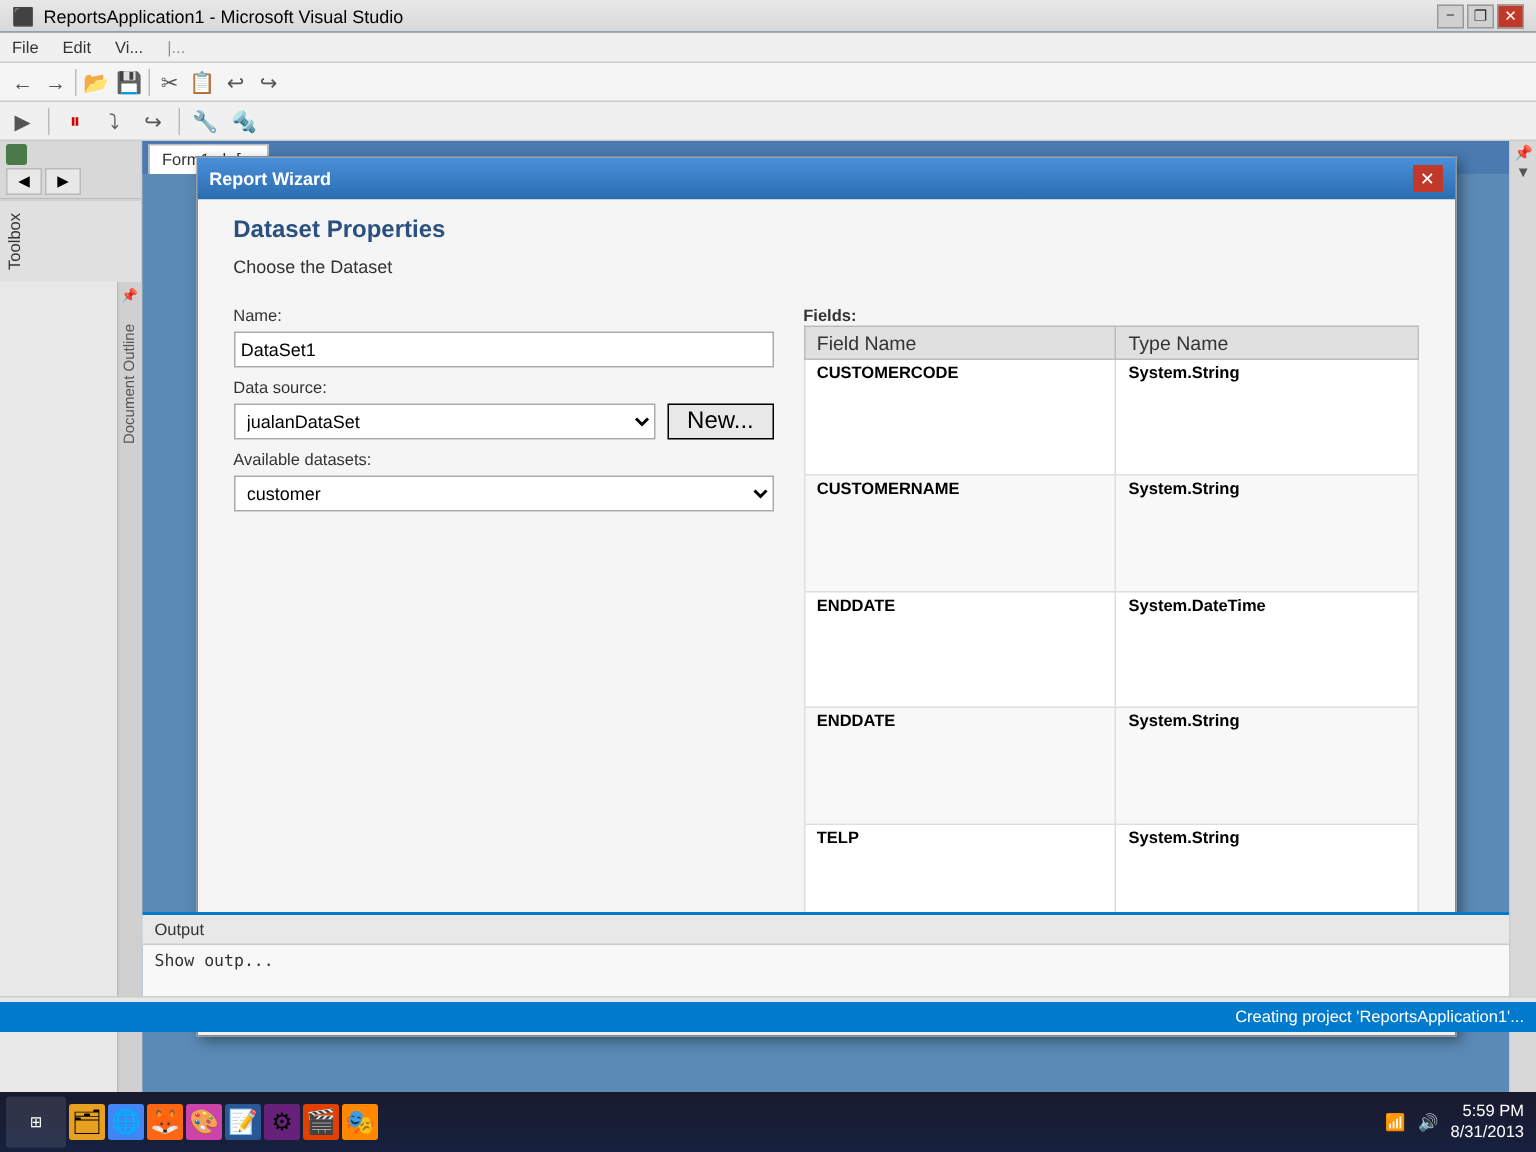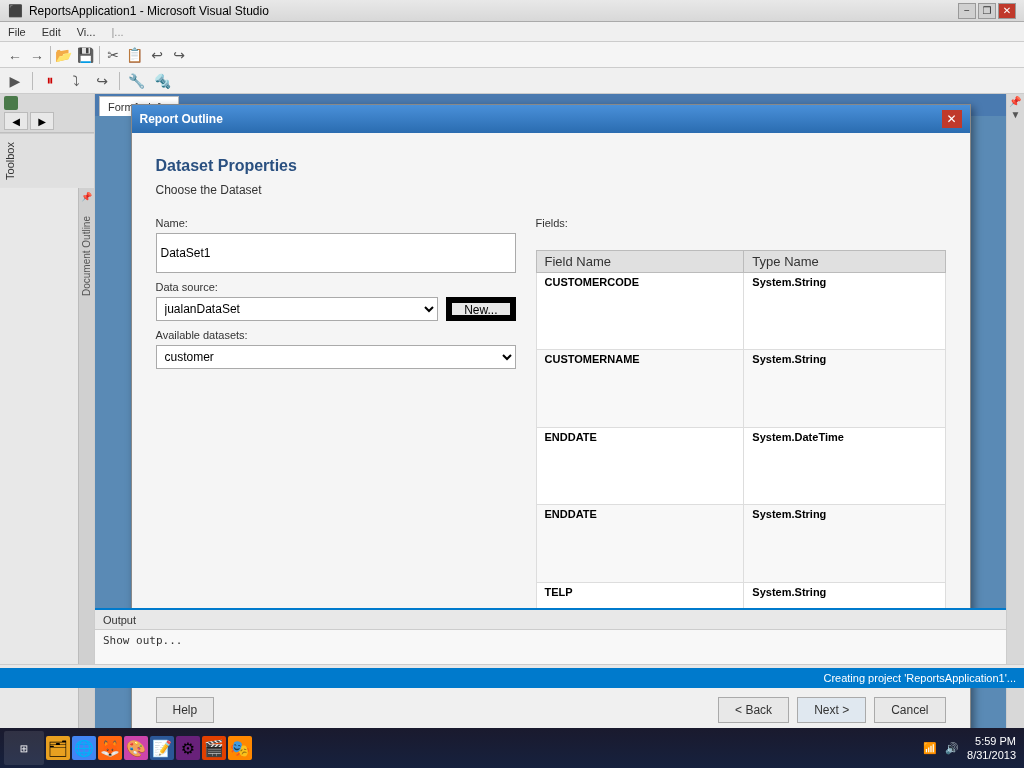--- a/index.html
+++ b/index.html
@@ -123,21 +123,21 @@
       background: #c0392b;
       color: white;
       border: none;
       cursor: pointer;
       font-size: 12px;
       display: flex;
       align-items: center;
       justify-content: center;
     }
     .dialog-content {
-      padding: 24px 24px;
+      padding: 12px 24px;
       background: #f5f5f5;
     }
     .dialog-heading {
       font-size: 16px;
       color: #2a5080;
       font-weight: bold;
       margin-bottom: 8px;
     }
     .dialog-subheading {
       font-size: 12px;
@@ -161,21 +161,21 @@
       margin-bottom: 8px;
     }
     .form-label {
       display: block;
       font-size: 11px;
       color: #333;
       margin-bottom: 4px;
     }
     .form-input {
       width: 100%;
-      height: 40px;
+      height: 24px;
       padding: 0 4px;
       border: 1px solid #aaa;
       background: white;
       font-size: 12px;
       font-family: inherit;
     }
     .datasource-row {
       display: flex;
       gap: 8px;
       align-items: center;
@@ -186,33 +186,34 @@
       padding: 0 4px;
       border: 1px solid #aaa;
       background: white;
       font-size: 12px;
       font-family: inherit;
     }
     .btn-new {
       height: 24px;
       padding: 0 12px;
       background: #e8e8e8;
-      border: 6px solid #000000;
-      font-size: 12px;
+      border: 1px solid #000000;
+      font-size: 16px;
       cursor: pointer;
       font-family: inherit;
     }
 
     
     .fields-section {
       font-size: 11px;
     }
     .fields-label {
       color: #333;
-      margin-bottom: 21px;
+      margin-bottom: 0;
+      font-weight: bold;
     }
     .fields-table {
       width: 100%;
       border: 1px solid #bbb;
       background: white;
       border-collapse: collapse;
       height: 410px;
     }
     .fields-table th {
       background: #e0e0e0;
@@ -482,21 +483,21 @@
     <div style="flex:1;background:#5a8ab5;position:relative;display:flex;flex-direction:column;">
 
       <div style="display:flex;align-items:flex-end;padding:2px 4px 0 4px;background:#4a7ab0;">
         <div class="document-tab active">Form1.vb [...</div>
       </div>
 
       <div class="dialog-overlay">
         <div class="dialog">
 
           <div class="dialog-title-bar">
-            <span>Report Outline</span>
+            <span>Report Wizard</span>
             <button class="dialog-close-btn">✕</button>
           </div>
 
           <div class="dialog-content">
             <div class="dialog-heading">Dataset Properties</div>
             <div class="dialog-subheading">Choose the Dataset</div>
 
             <div class="form-layout">
 
               <div class="form-left">

